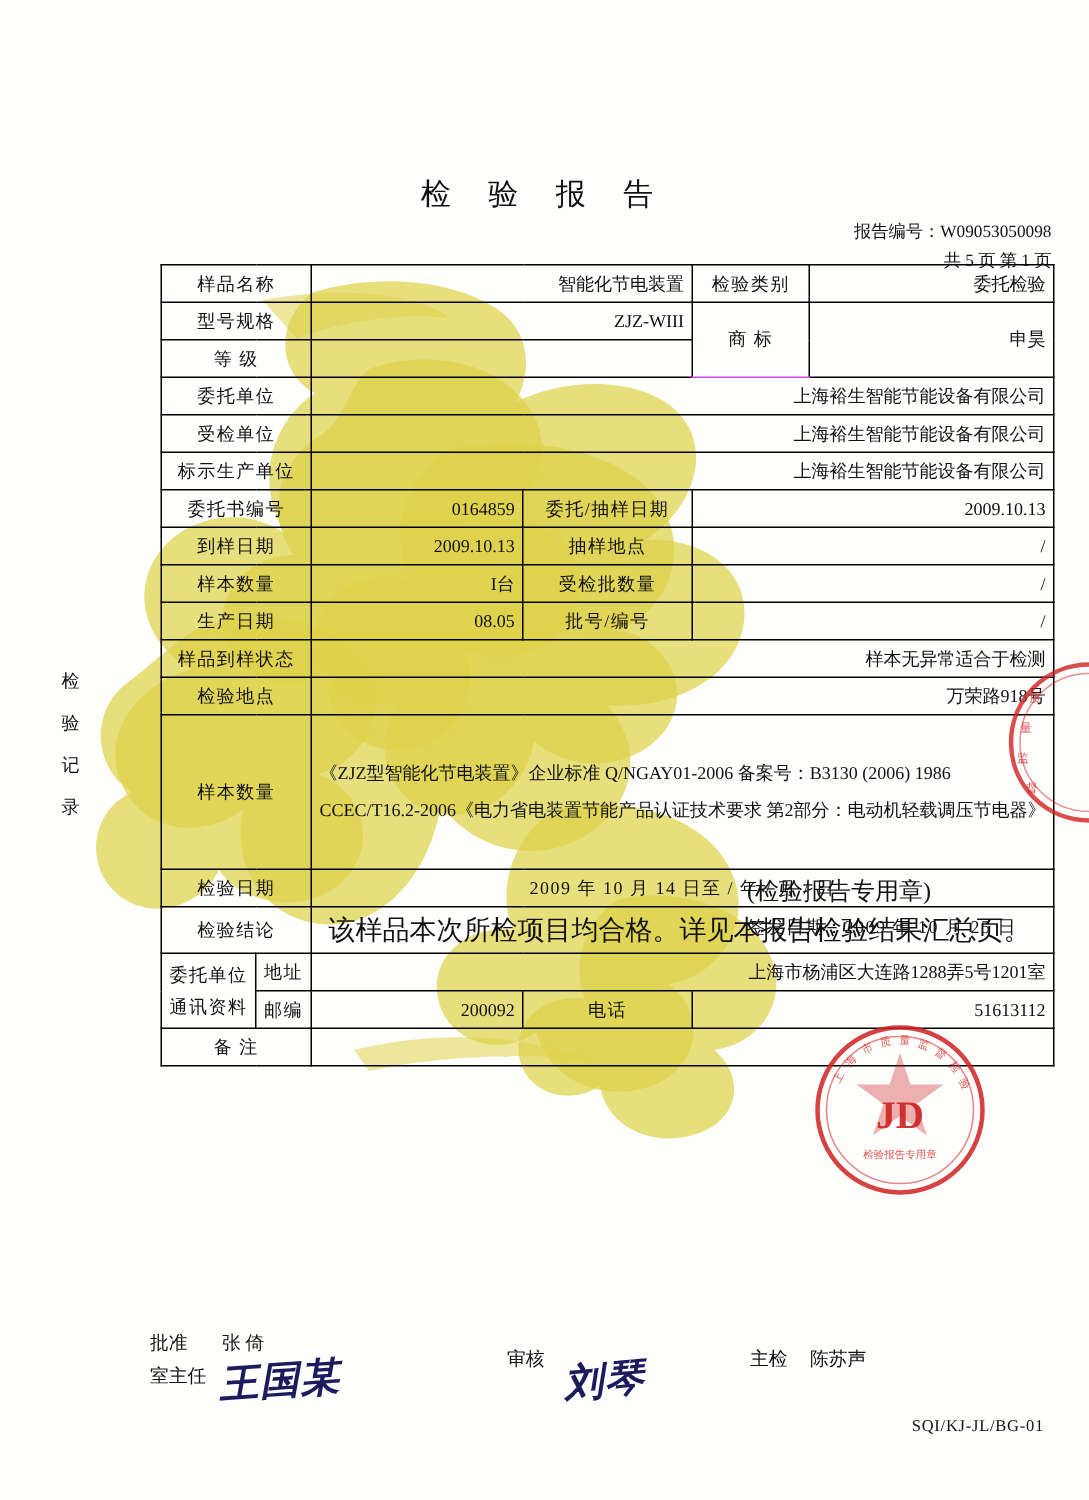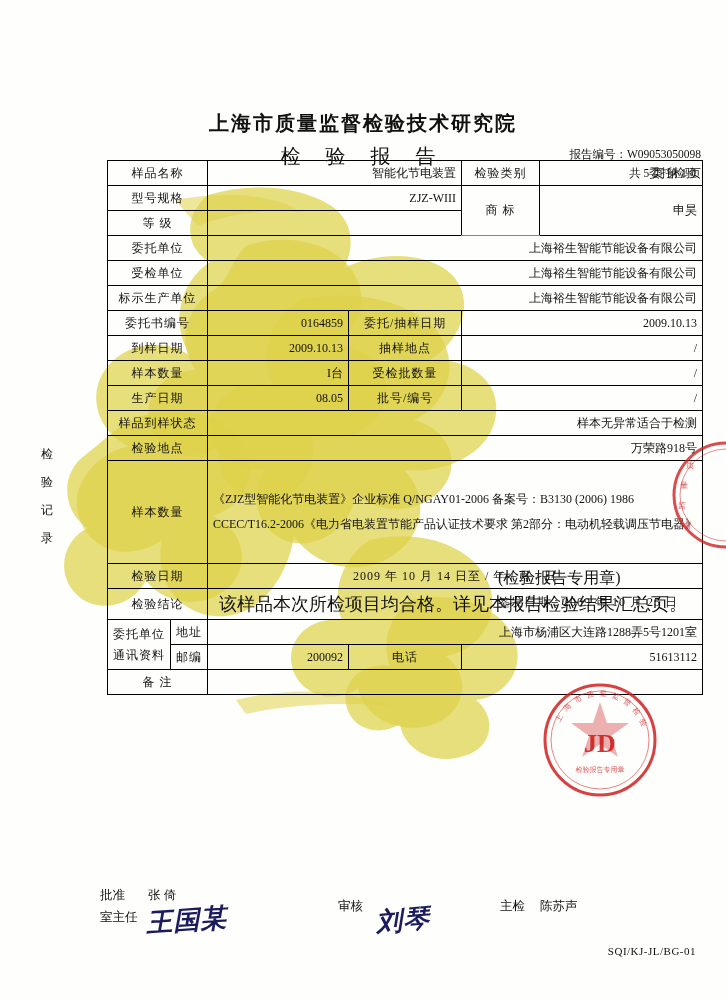--- a/index.html
+++ b/index.html
@@ -66,21 +66,21 @@
     right: 25px;
     top: 56px;
     font-size: 11.5px;
     white-space: nowrap;
   }
 
   
   .doc-table {
     position: absolute;
     left: 107px;
-    top: 160px;
+    top: 176px;
     width: 590px;
     border-collapse: collapse;
     z-index: 3;
     background: transparent;
   }
   .doc-table td {
     border: 1px solid #000;
     font-size: 12px;
     padding: 3px 5px;
     vertical-align: middle;
@@ -209,21 +209,20 @@
     height: 130px;
     overflow: hidden;
   }
 </style>
 </head>
 <body>
 
 <div class="page">
 
   <div class="header">
-    <div class="org-title">上海市质量监督检验技术研究院</div>
     <div class="report-title">检 验 报 告</div>
     <div class="report-no">报告编号：W09053050098</div>
     <div class="page-count">共 5 页 第 1 页</div>
   </div>
 
   <table class="doc-table">
     <colgroup>
       <col style="width:78px">
       <col style="width:56px">
       <col style="width:130px">

